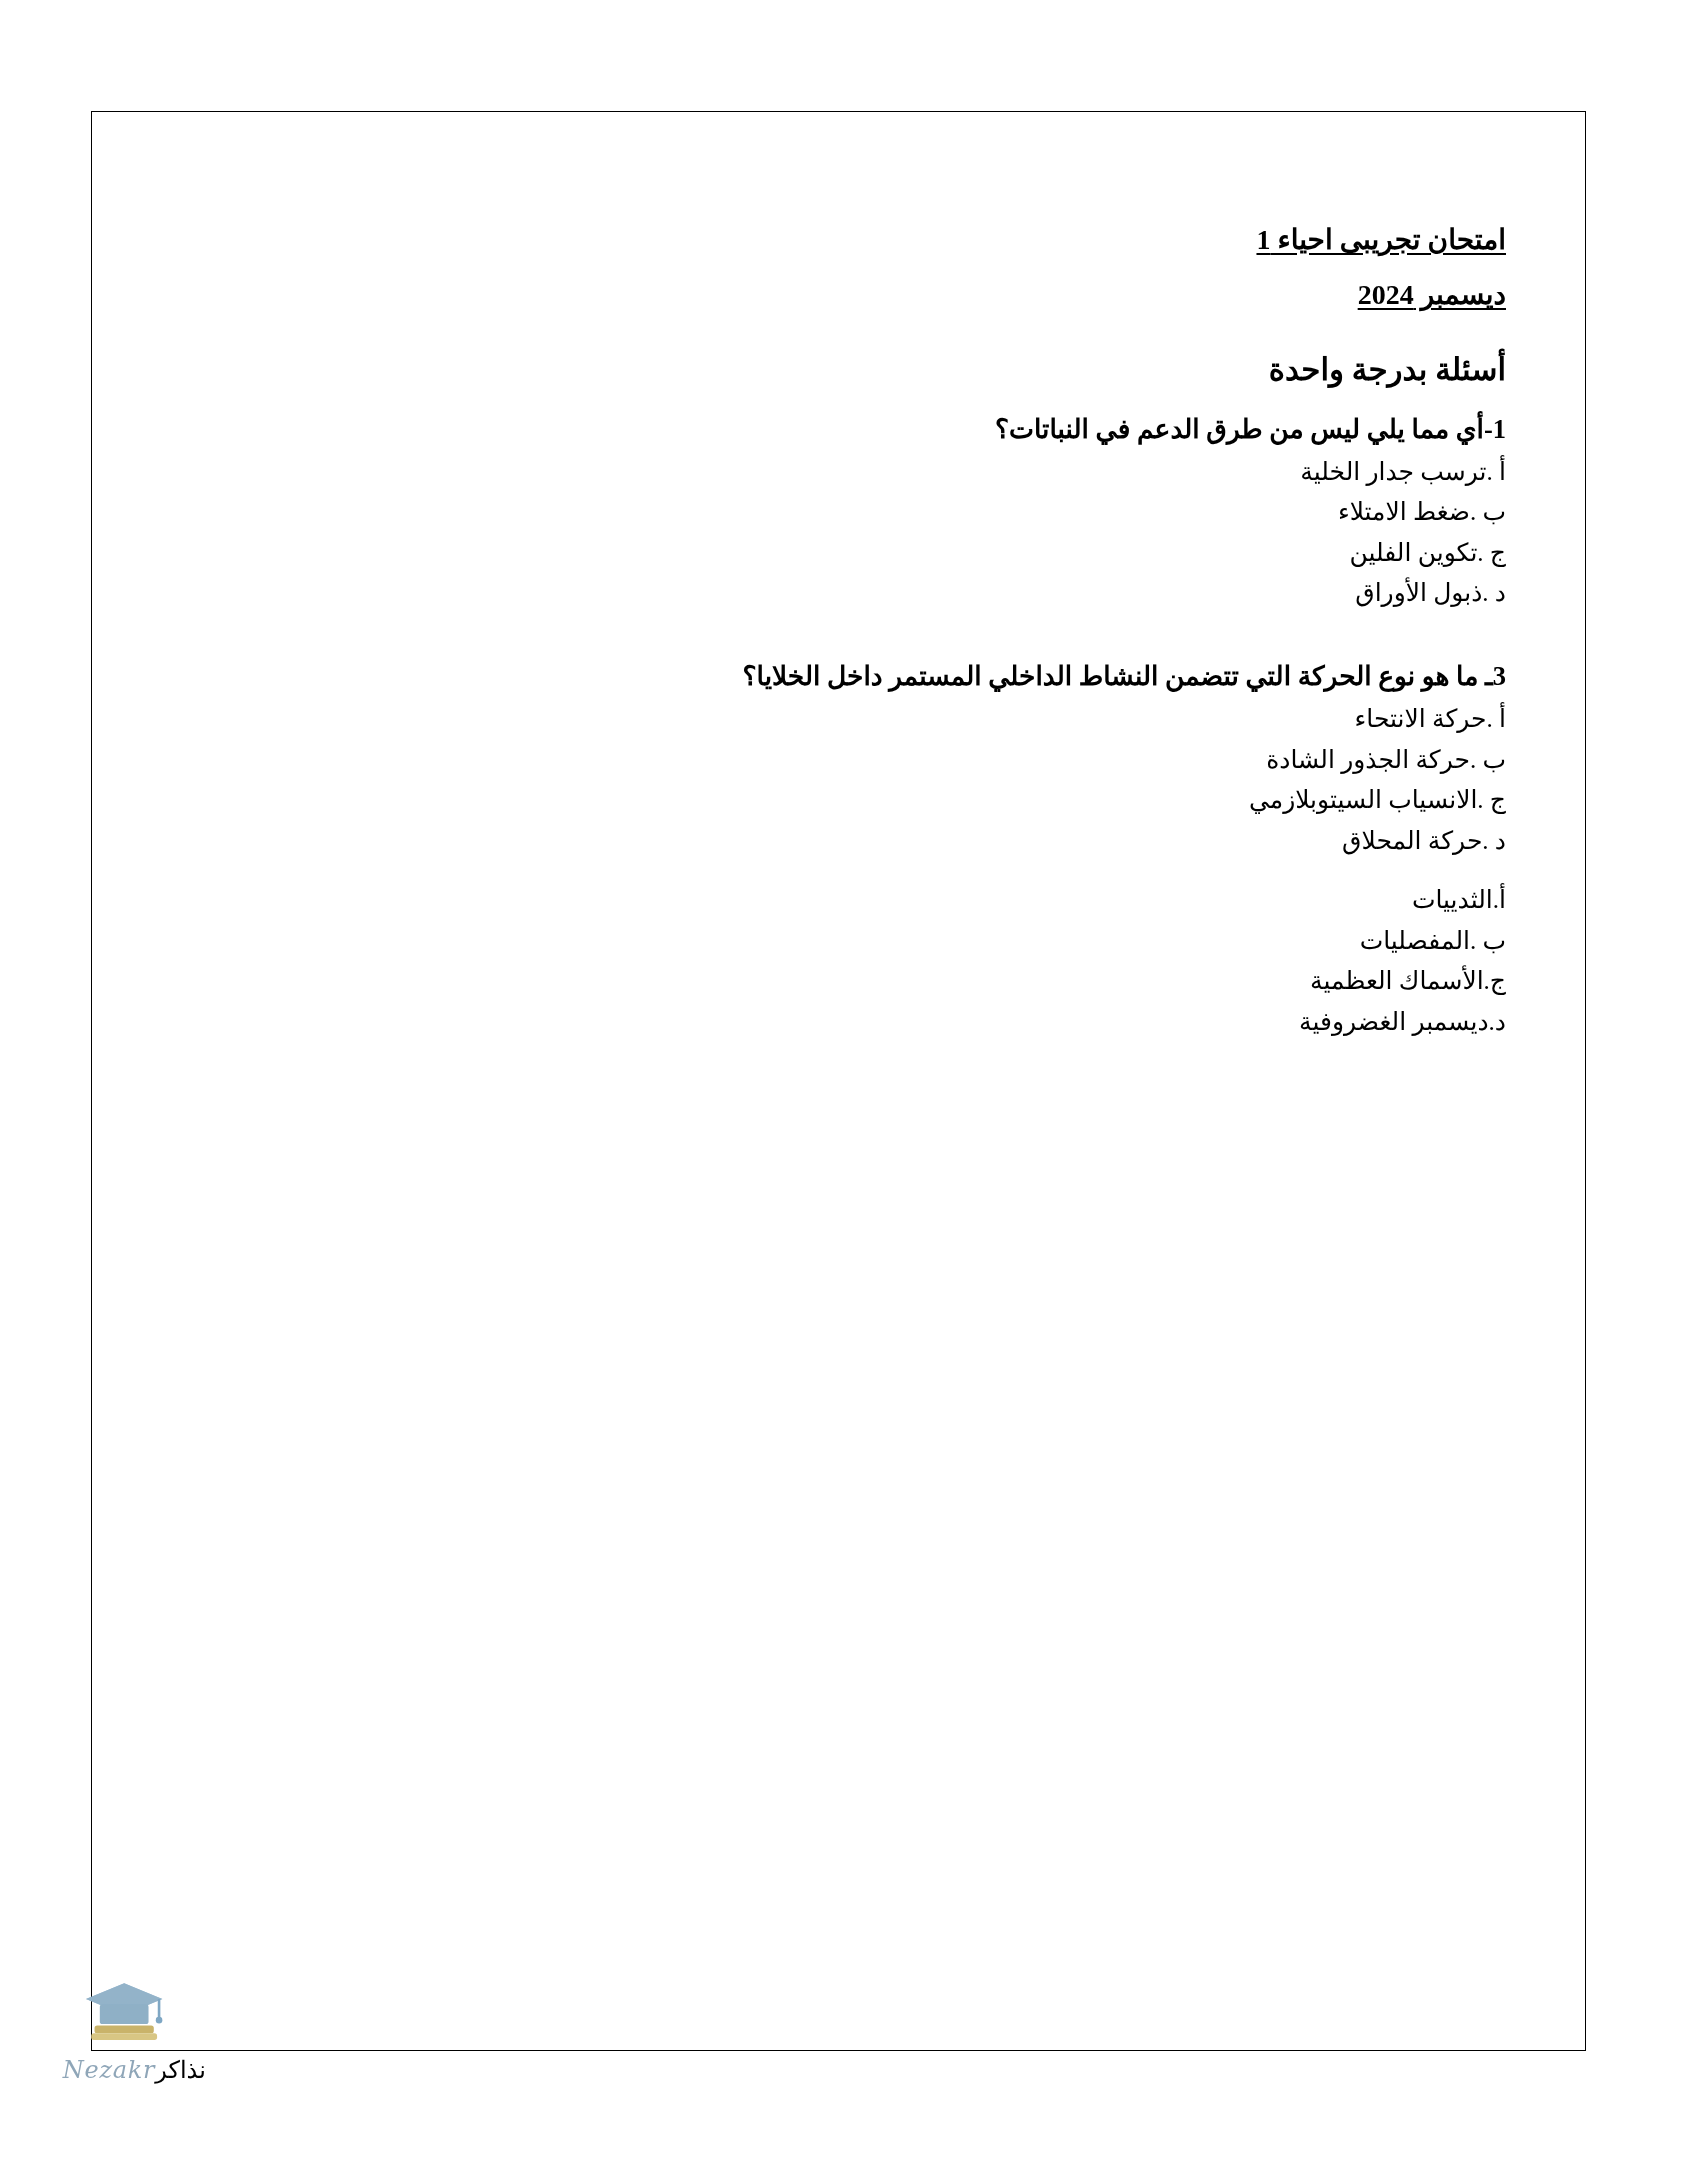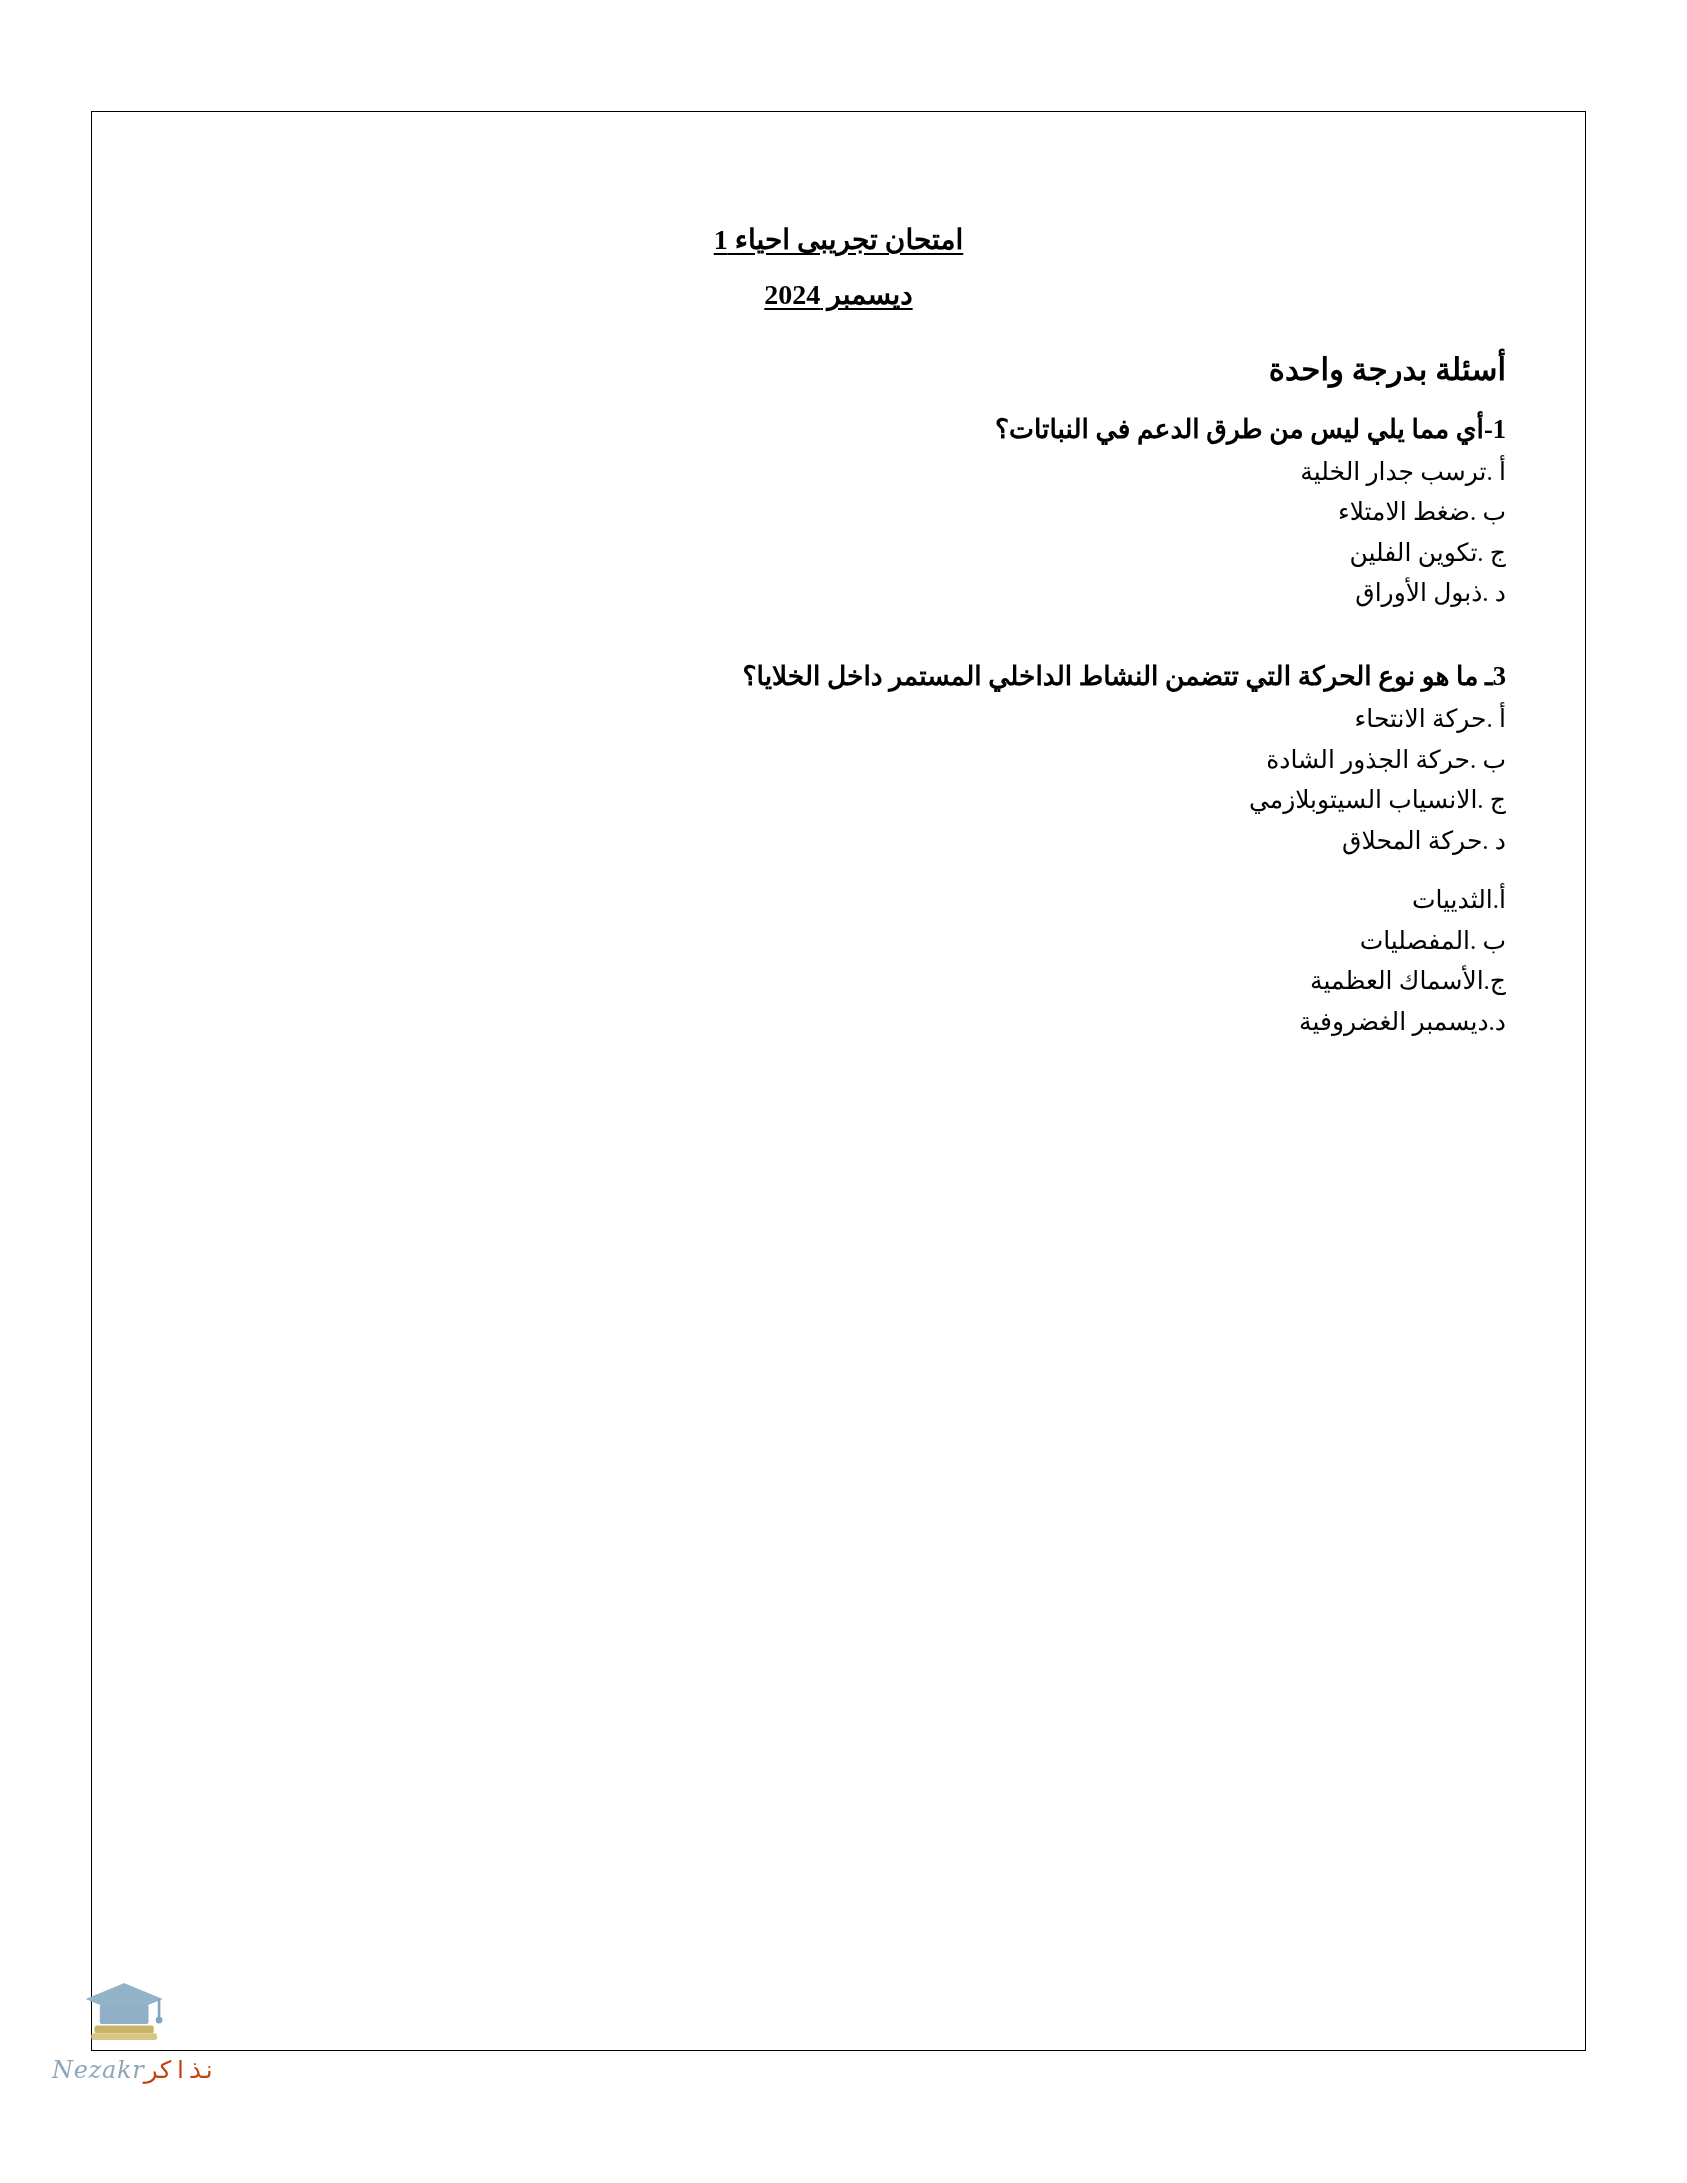--- a/index.html
+++ b/index.html
@@ -28,21 +28,20 @@
 
   .doc-body {
     position: absolute;
     right: 79px;
     left: 79px;
     top: 106px;
   }
 
   
   .title-line {
-    text-align: center;
     font-weight: bold;
     font-size: 28px;
     line-height: 1.55;
     color: #000000;
     direction: rtl;
   }
   .title-line span.u {
     text-decoration: underline;
     text-underline-offset: 4px;
   }
@@ -135,26 +134,26 @@
     top: 78px;
     width: 198px;
     text-align: center;
     font-family: "DejaVu Serif", serif;
     font-style: italic;
     font-size: 24px;
     color: #8fa6b8;
     letter-spacing: 0.7px;
   }
   .wm-text .ar {
-    font-family: Liberation Mono, monospace;
+    font-family: Liberation Sans, sans-serif;
     font-style: normal;
     direction: rtl;
     display: inline-block;
     margin-right: 9.3px;
-    color: #c2410c;
+    color: #000000;
   }
 </style>
 </head>
 <body>
 
 <div class="page-sheet">
 
   <div class="doc-body">
 
     <div class="title-line">

